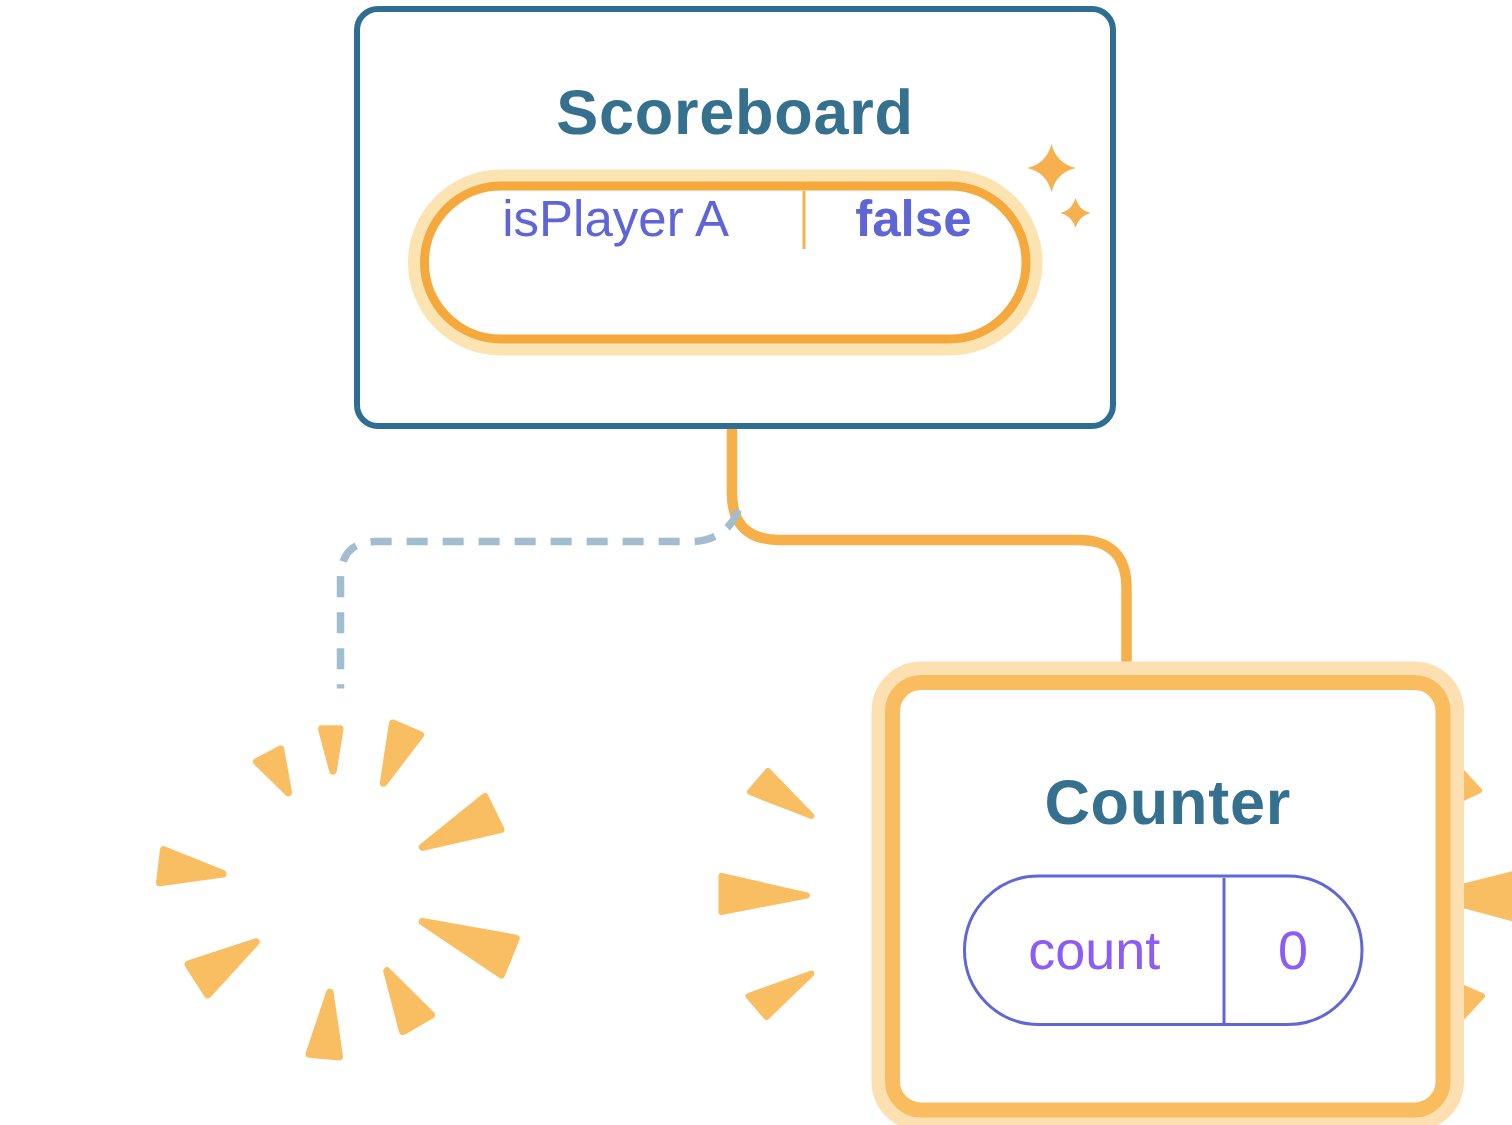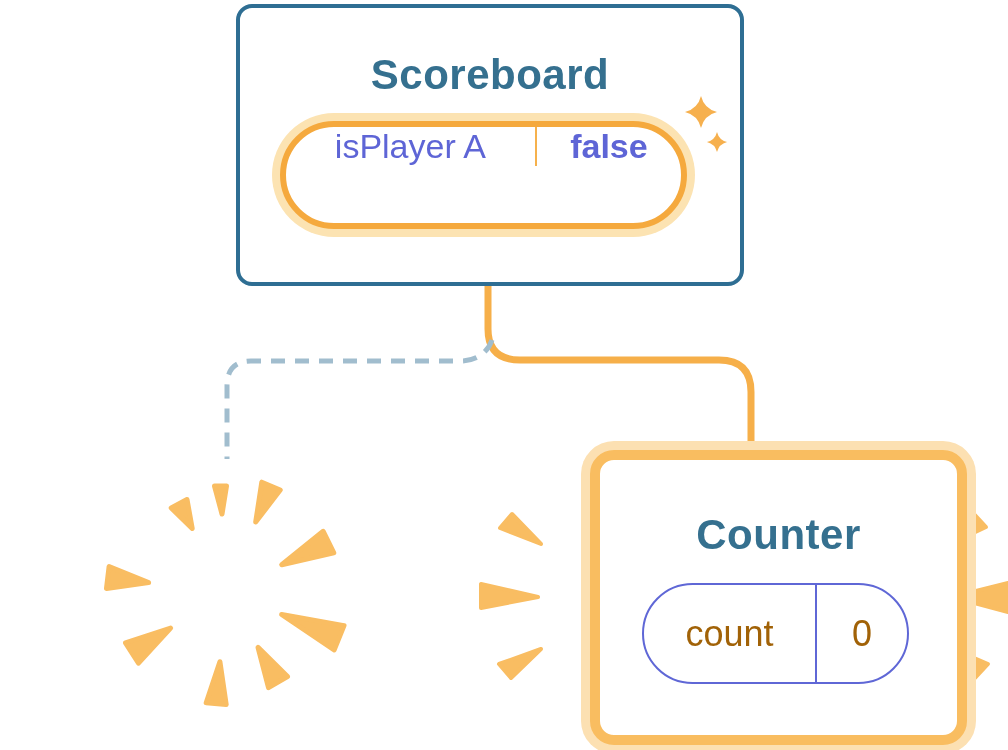--- a/index.html
+++ b/index.html
@@ -50,21 +50,21 @@
   }
   .counter-card .card-title{top:54px;}
   .counter-pill{
     position:absolute;left:42px;top:123px;width:267px;height:101px;
     box-sizing:border-box;background:#ffffff;
     border:2px solid #5F67D6;border-radius:52px;
     display:flex;align-items:stretch;overflow:hidden;
   }
   .counter-pill .cell{
     display:flex;align-items:center;justify-content:center;
-    font-size:36px;color:#a16207;
+    font-size:36px;color:#8b5cf6;
   }
   .counter-pill .name-cell{flex:0 0 65%;border-right:2px solid #5F67D6;}
   .counter-pill .value-cell{flex:1 1 auto;}
 
   
   .poof-card{
     position:absolute;left:132px;top:456px;width:233px;height:233px;
     background:#ffffff;border-radius:10px;
     transform:rotate(11deg);transform-origin:0 0;
     z-index:2;

